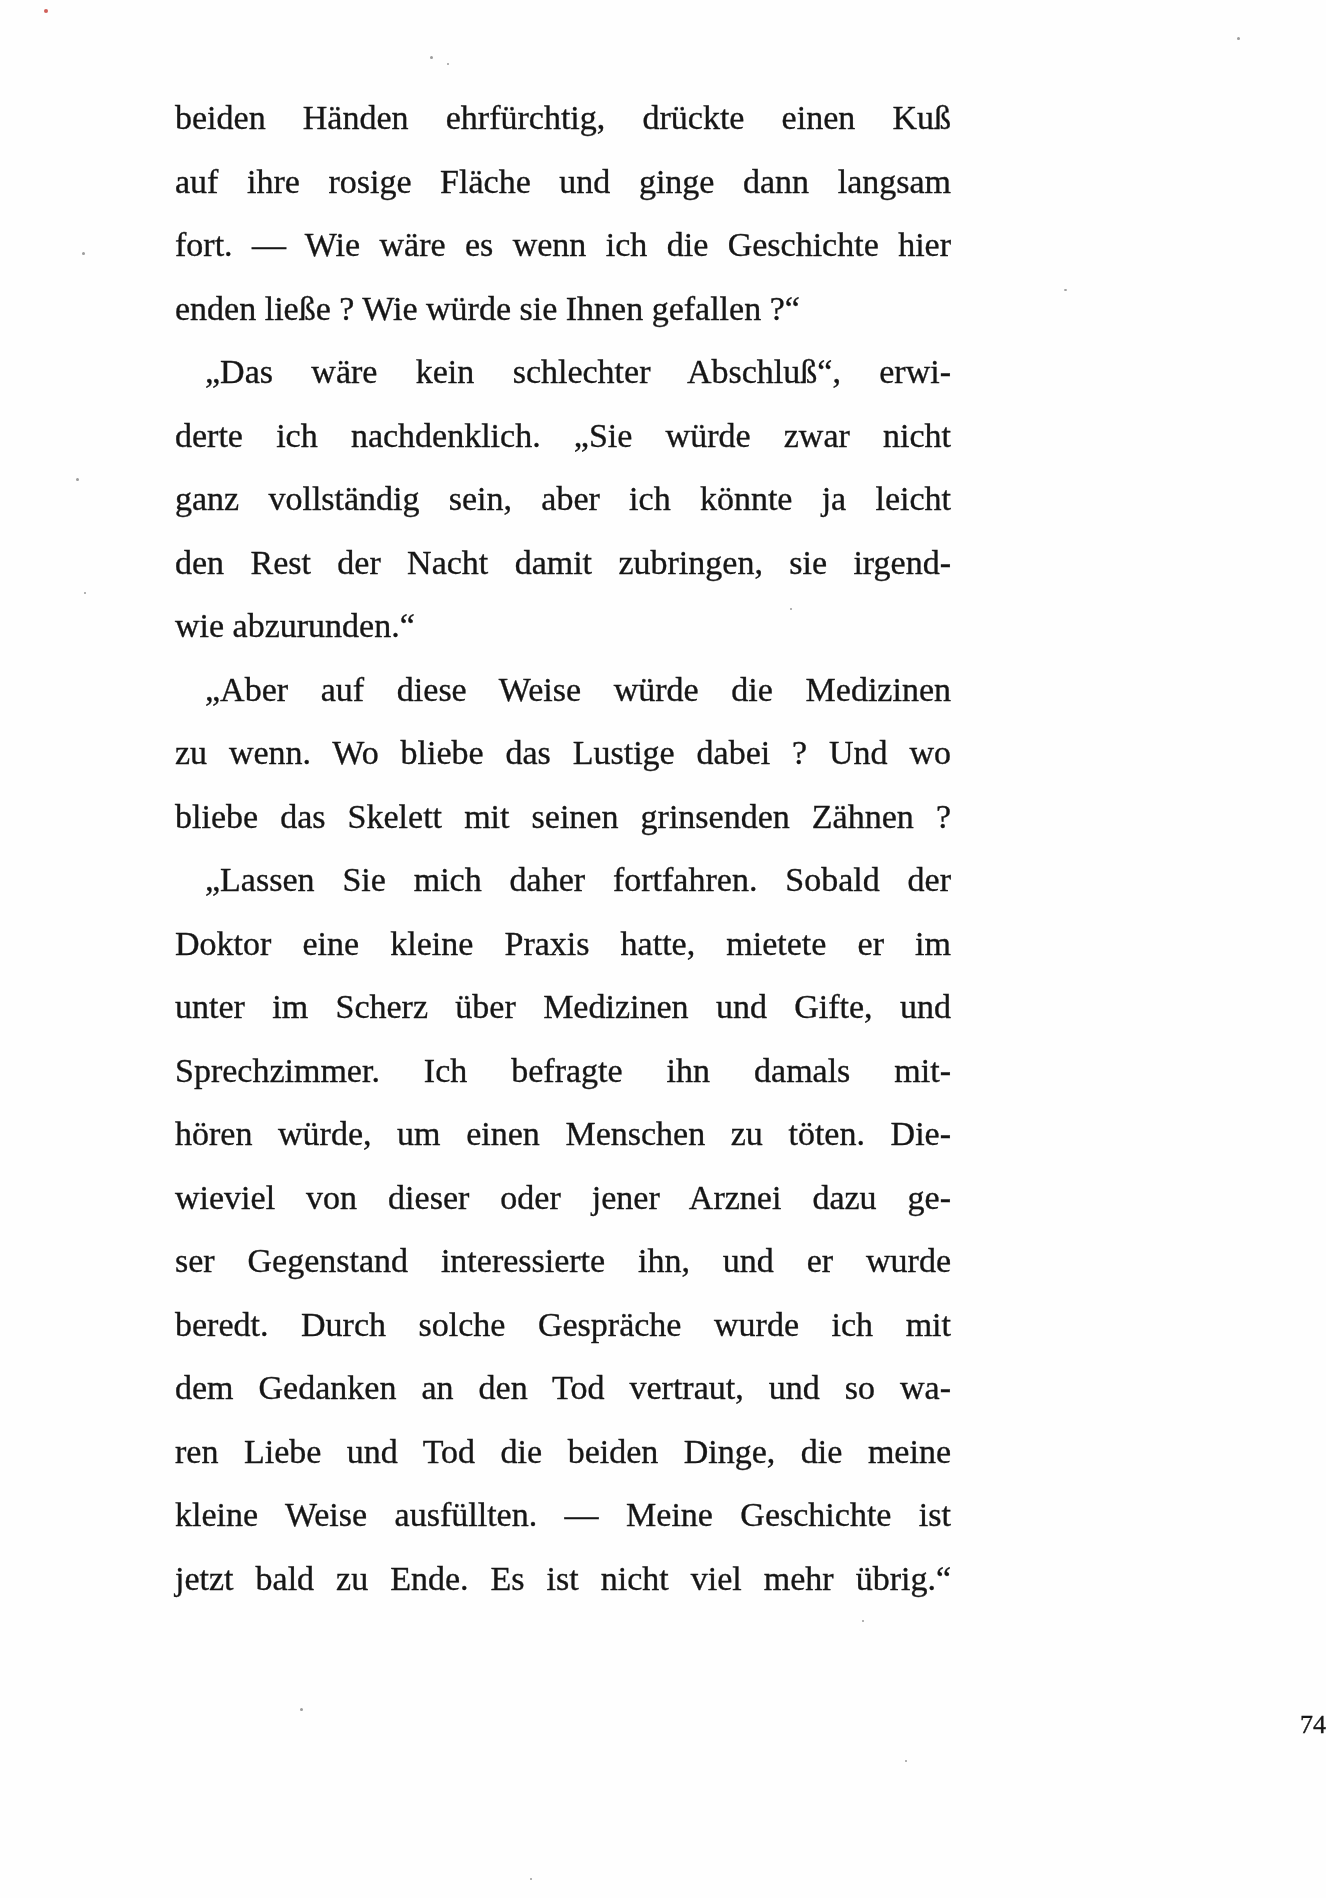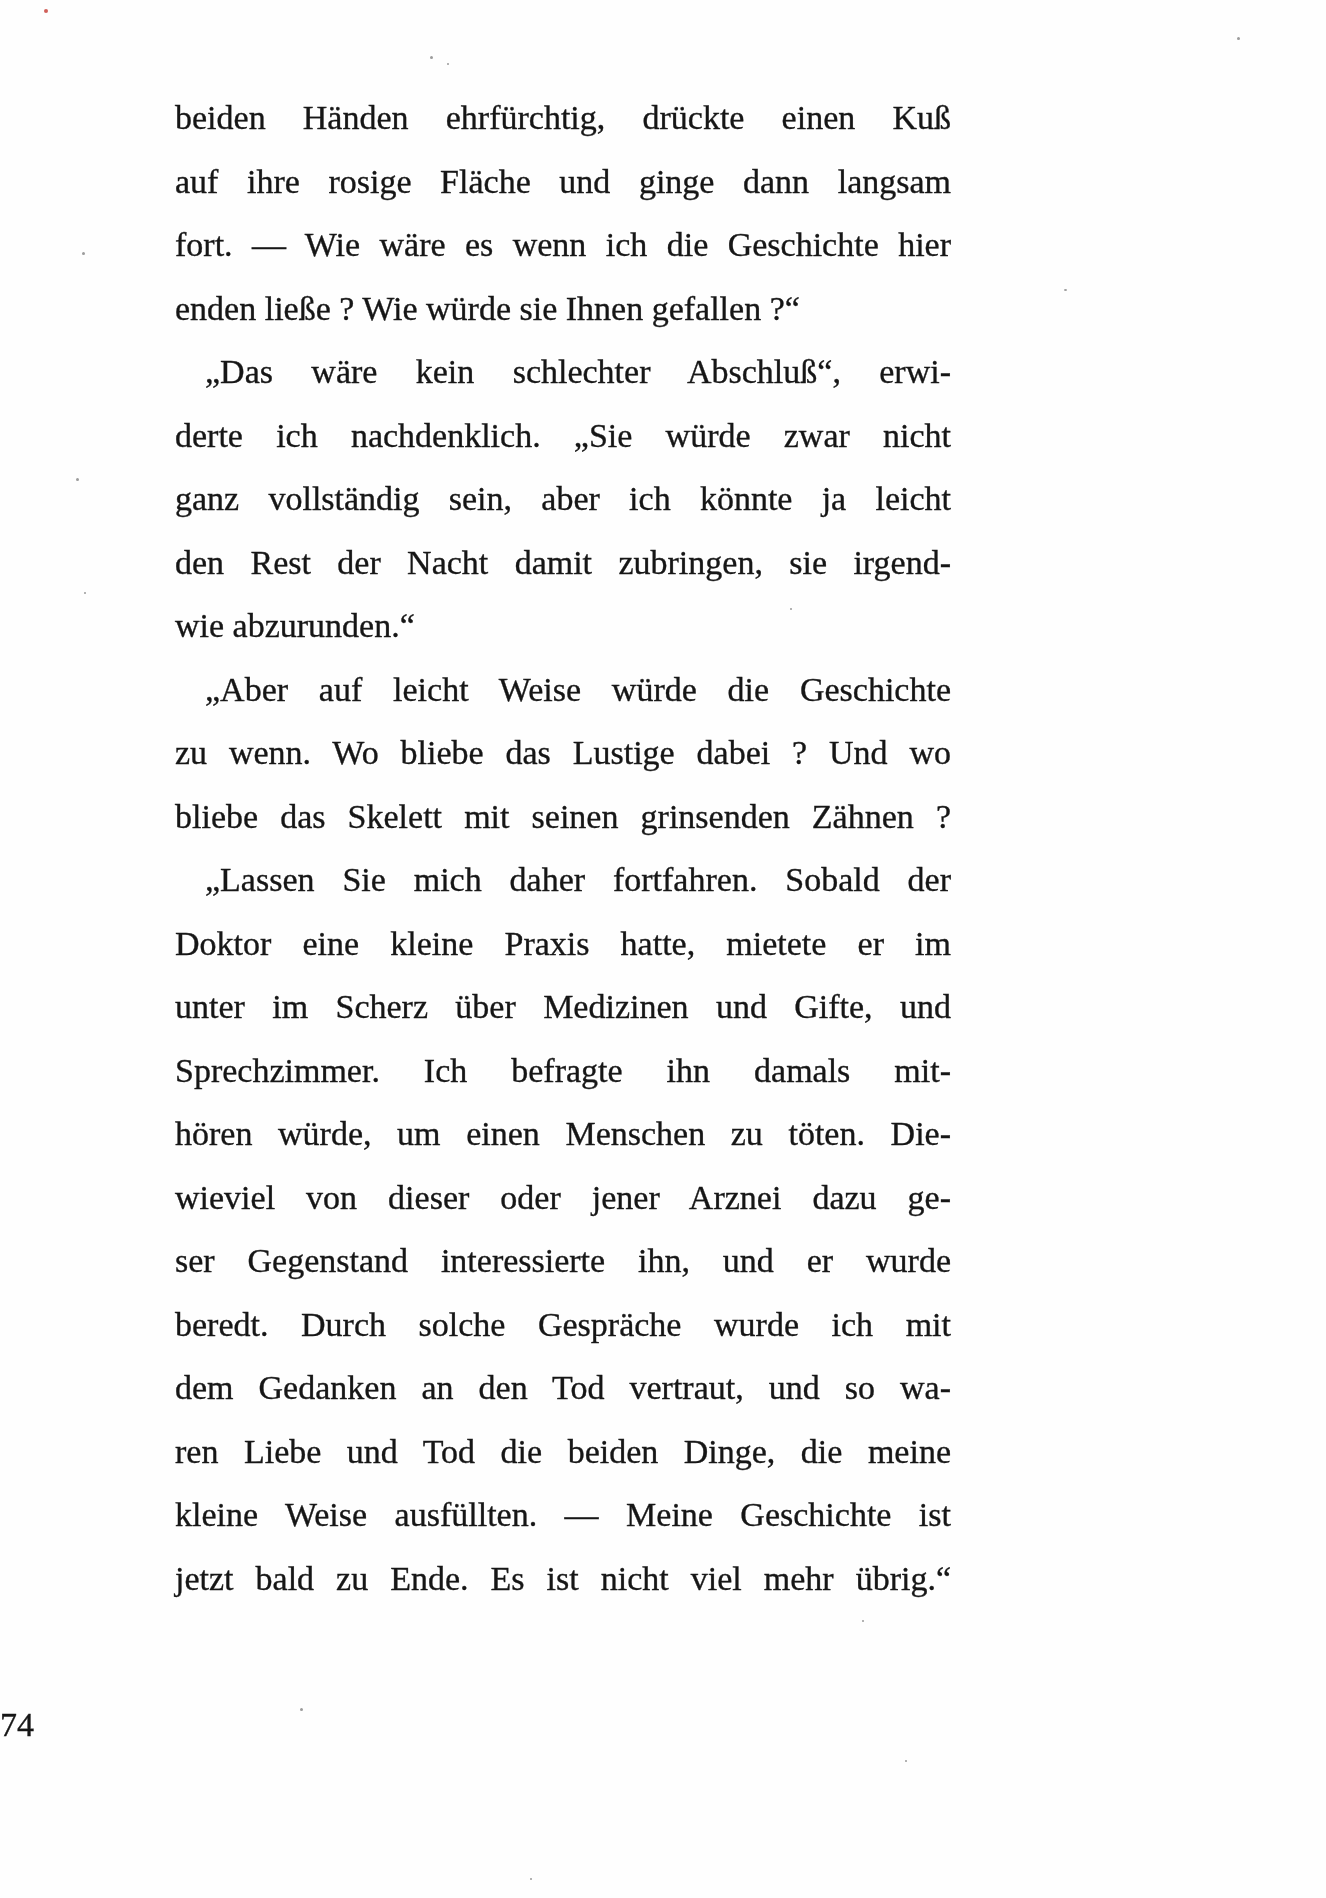--- a/index.html
+++ b/index.html
@@ -36,22 +36,22 @@
     text-align-last: left;
   }
   .line.indent {
     text-indent: 30px;
   }
   .folio {
     position: absolute;
     left: 0;
     top: 1700px;
     width: 1326px;
-    text-align: left;
-    font-size: 34px;
+    text-align: right;
+    font-size: 26px;
     line-height: 50px;
     -webkit-text-stroke: 0.35px #1a1a1a;
   }
   .speck {
     position: absolute;
     border-radius: 50%;
     background: #4a4a4a;
     opacity: 0.55;
   }
   .speck.red { background: #c4372f; opacity: 0.8; }
@@ -64,21 +64,21 @@
   <div class="textblock">
     <div class="line">beiden Händen ehrfürchtig, drückte einen Kuß</div>
     <div class="line">auf ihre rosige Fläche und ginge dann langsam</div>
     <div class="line">fort. — Wie wäre es wenn ich die Geschichte hier</div>
     <div class="line left">enden ließe ? Wie würde sie Ihnen gefallen ?“</div>
     <div class="line indent">„Das wäre kein schlechter Abschluß“, erwi-</div>
     <div class="line">derte ich nachdenklich.  „Sie würde zwar nicht</div>
     <div class="line">ganz vollständig sein, aber ich könnte ja leicht</div>
     <div class="line">den Rest der Nacht damit zubringen, sie irgend-</div>
     <div class="line left">wie abzurunden.“</div>
-    <div class="line indent">„Aber auf leicht Weise würde die Geschichte</div>
+    <div class="line indent">„Aber auf diese Weise würde die Medizinen</div>
     <div class="line">zu wenn. Wo bliebe das Lustige dabei ? Und wo</div>
     <div class="line">bliebe das Skelett mit seinen grinsenden Zähnen ?</div>
     <div class="line indent">„Lassen Sie mich daher fortfahren. Sobald der</div>
     <div class="line">Doktor eine kleine Praxis hatte, mietete er im</div>
     <div class="line">unter im Scherz über Medizinen und Gifte, und</div>
     <div class="line">Sprechzimmer. Ich befragte ihn damals mit-</div>
     <div class="line">hören würde, um einen Menschen zu töten. Die-</div>
     <div class="line">wieviel von dieser oder jener Arznei dazu ge-</div>
     <div class="line">ser Gegenstand interessierte ihn, und er wurde</div>
     <div class="line">beredt. Durch solche Gespräche wurde ich mit</div>

